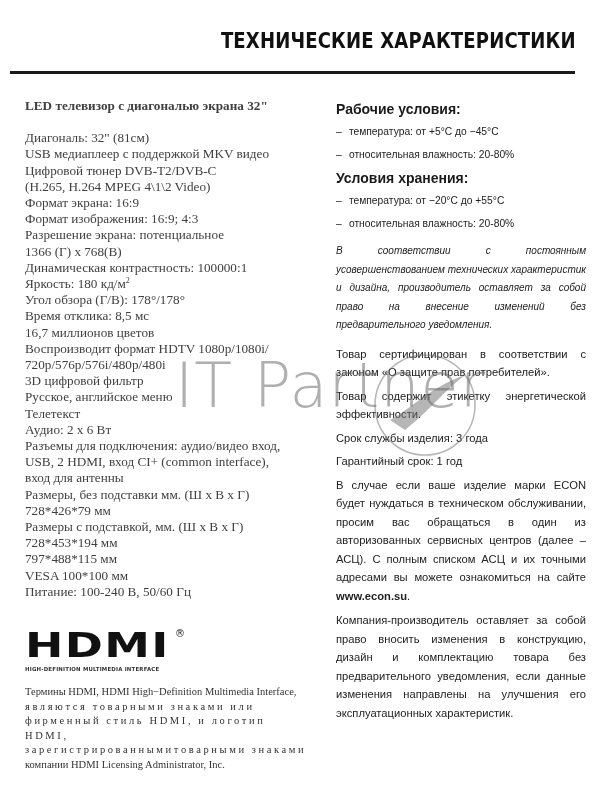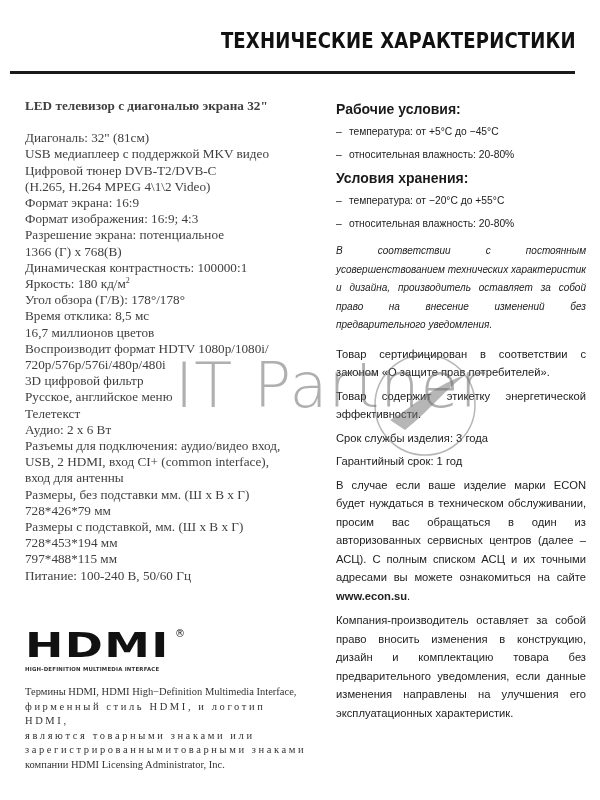--- a/index.html
+++ b/index.html
@@ -75,34 +75,35 @@
     <div class="spec">Телетекст</div>
     <div class="spec">Аудио: 2 х 6 Вт</div>
     <div class="spec">Разъемы для подключения: аудио/видео вход,</div>
     <div class="spec">USB, 2 HDMI, вход CI+ (common interface),</div>
     <div class="spec">вход для антенны</div>
     <div class="spec">Размеры, без подставки мм.  (Ш х В х Г)</div>
     <div class="spec">728*426*79 мм</div>
     <div class="spec">Размеры с подставкой, мм.  (Ш х В х Г)</div>
     <div class="spec">728*453*194 мм</div>
     <div class="spec">797*488*115 мм</div>
+    <div class="spec">VESA   100*100 мм</div>
     <div class="spec">Питание: 100-240 В, 50/60 Гц</div>
   </div>
 </div>
 
 <div class="hdmi-logo">
   <span class="hdmi-mark">HDMI</span>
   <span class="hdmi-reg">®</span>
   <div class="hdmi-sub">HIGH-DEFINITION MULTIMEDIA INTERFACE</div>
 </div>
 
 <div class="legal">
   <div>Термины HDMI, HDMI High−Definition Multimedia Interface,</div>
+  <div class="spaced">являются товарными знаками или</div>
   <div class="spaced">фирменный стиль HDMI, и логотип HDMI,</div>
-  <div class="spaced">являются товарными знаками или</div>
   <div class="spaced">зарегистрированнымитоварными знаками</div>
   <div>компании HDMI Licensing Administrator, Inc.</div>
 </div>
 
 <div class="right">
   <div class="group">
     <div class="h">Рабочие условия:</div>
     <div class="item">
         <span class="dash">–</span>
         <span>температура: от +5°С до −45°С</span>

